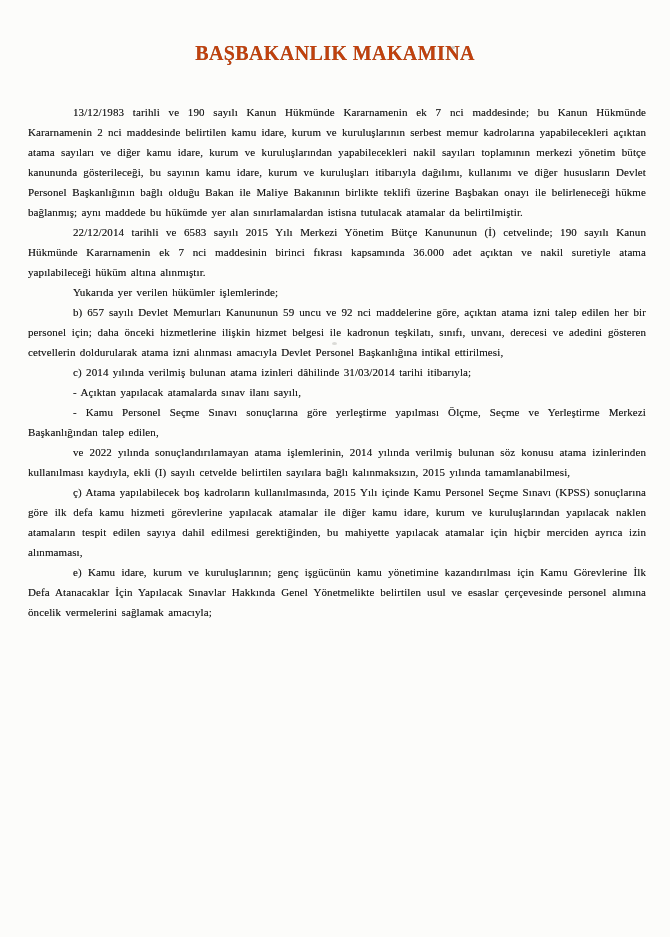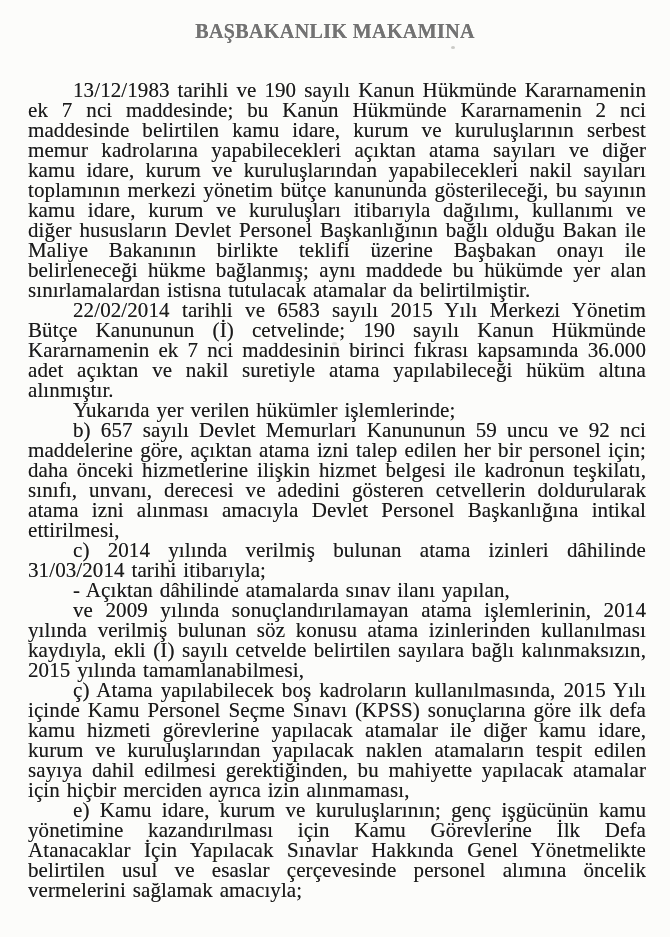--- a/index.html
+++ b/index.html
@@ -17,28 +17,29 @@
     color: #1a1a1a;
     box-sizing: border-box;
     text-shadow: 0 0 0.4px rgba(25,25,25,0.55);
   }
   .doc-title {
     padding-top: 20px;
     text-align: center;
     font-weight: bold;
     font-size: 20px;
     letter-spacing: 0.4px;
-    color: #737373;
+    color: #c2410c;
+    margin-top: 22px;
   }
   .doc-body {
     margin: 37px 24px 0 28px;
   }
   .para {
     margin: 0;
-    font-size: 21px;
+    font-size: 11px;
     line-height: 20px;
     text-align: justify;
     text-align-last: left;
     text-indent: 45px;
     word-spacing: 1.5px;
     letter-spacing: 0.1px;
   }
   .speck {
     position: absolute;
     background: #8f8f87;
@@ -50,26 +51,27 @@
 </style>
 </head>
 <body>
 
 <div class="page">
 
   <div class="doc-title">BAŞBAKANLIK MAKAMINA</div>
 
   <div class="doc-body">
     <p class="para">13/12/1983 tarihli ve 190 sayılı Kanun Hükmünde Kararnamenin ek 7 nci maddesinde; bu Kanun Hükmünde Kararnamenin 2 nci maddesinde belirtilen kamu idare, kurum ve kuruluşlarının serbest memur kadrolarına yapabilecekleri açıktan atama sayıları ve diğer kamu idare, kurum ve kuruluşlarından yapabilecekleri nakil sayıları toplamının merkezi yönetim bütçe kanununda gösterileceği, bu sayının kamu idare, kurum ve kuruluşları itibarıyla dağılımı, kullanımı ve diğer hususların Devlet Personel Başkanlığının bağlı olduğu Bakan ile Maliye Bakanının birlikte teklifi üzerine Başbakan onayı ile belirleneceği hükme bağlanmış; aynı maddede bu hükümde yer alan sınırlamalardan istisna tutulacak atamalar da belirtilmiştir.</p>
-    <p class="para">22/02/2014 tarihli ve 6583 sayılı 2015 Yılı Merkezi Yönetim Bütçe Kanununun (İ) cetvelinde; 190 sayılı Kanun Hükmünde Kararnamenin ek 7 nci maddesinin birinci fıkrası kapsamında 36.000 adet açıktan ve nakil suretiyle atama yapılabileceği hüküm altına alınmıştır.</p>
+    <p class="para">22/12/2014 tarihli ve 6583 sayılı 2015 Yılı Merkezi Yönetim Bütçe Kanununun (İ) cetvelinde; 190 sayılı Kanun Hükmünde Kararnamenin ek 7 nci maddesinin birinci fıkrası kapsamında 36.000 adet açıktan ve nakil suretiyle atama yapılabileceği hüküm altına alınmıştır.</p>
     <p class="para">Yukarıda yer verilen hükümler işlemlerinde;</p>
     <p class="para">b) 657 sayılı Devlet Memurları Kanununun 59 uncu ve 92 nci maddelerine göre, açıktan atama izni talep edilen her bir personel için; daha önceki hizmetlerine ilişkin hizmet belgesi ile kadronun teşkilatı, sınıfı, unvanı, derecesi ve adedini gösteren cetvellerin doldurularak atama izni alınması amacıyla Devlet Personel Başkanlığına intikal ettirilmesi,</p>
     <p class="para">c) 2014 yılında verilmiş bulunan atama izinleri dâhilinde 31/03/2014 tarihi itibarıyla;</p>
-    <p class="para">- Açıktan dâhilinde atamalarda sınav ilanı yapılan,</p>
-    <p class="para">ve 2009 yılında sonuçlandırılamayan atama işlemlerinin, 2014 yılında verilmiş bulunan söz konusu atama izinlerinden kullanılması kaydıyla, ekli (I) sayılı cetvelde belirtilen sayılara bağlı kalınmaksızın, 2015 yılında tamamlanabilmesi,</p>
+    <p class="para">- Açıktan yapılacak atamalarda sınav ilanı sayılı,</p>
+    <p class="para">- Kamu Personel Seçme Sınavı sonuçlarına göre yerleştirme yapılması Ölçme, Seçme ve Yerleştirme Merkezi Başkanlığından talep edilen,</p>
+    <p class="para">ve 2022 yılında sonuçlandırılamayan atama işlemlerinin, 2014 yılında verilmiş bulunan söz konusu atama izinlerinden kullanılması kaydıyla, ekli (I) sayılı cetvelde belirtilen sayılara bağlı kalınmaksızın, 2015 yılında tamamlanabilmesi,</p>
     <p class="para">ç) Atama yapılabilecek boş kadroların kullanılmasında,  2015 Yılı içinde Kamu Personel Seçme Sınavı (KPSS) sonuçlarına göre ilk defa kamu hizmeti görevlerine yapılacak atamalar ile diğer kamu idare, kurum ve kuruluşlarından yapılacak naklen atamaların tespit edilen sayıya dahil edilmesi gerektiğinden, bu mahiyette yapılacak atamalar için hiçbir merciden ayrıca izin alınmaması,</p>
     <p class="para">e) Kamu idare, kurum ve kuruluşlarının; genç işgücünün kamu yönetimine kazandırılması için Kamu Görevlerine İlk Defa Atanacaklar İçin Yapılacak Sınavlar Hakkında Genel Yönetmelikte belirtilen usul ve esaslar çerçevesinde personel alımına öncelik vermelerini sağlamak amacıyla;</p>
   </div>
 
   <div class="speck speck-1"></div>
   <div class="speck speck-2"></div>
 
 </div>
 
 </body></html>

